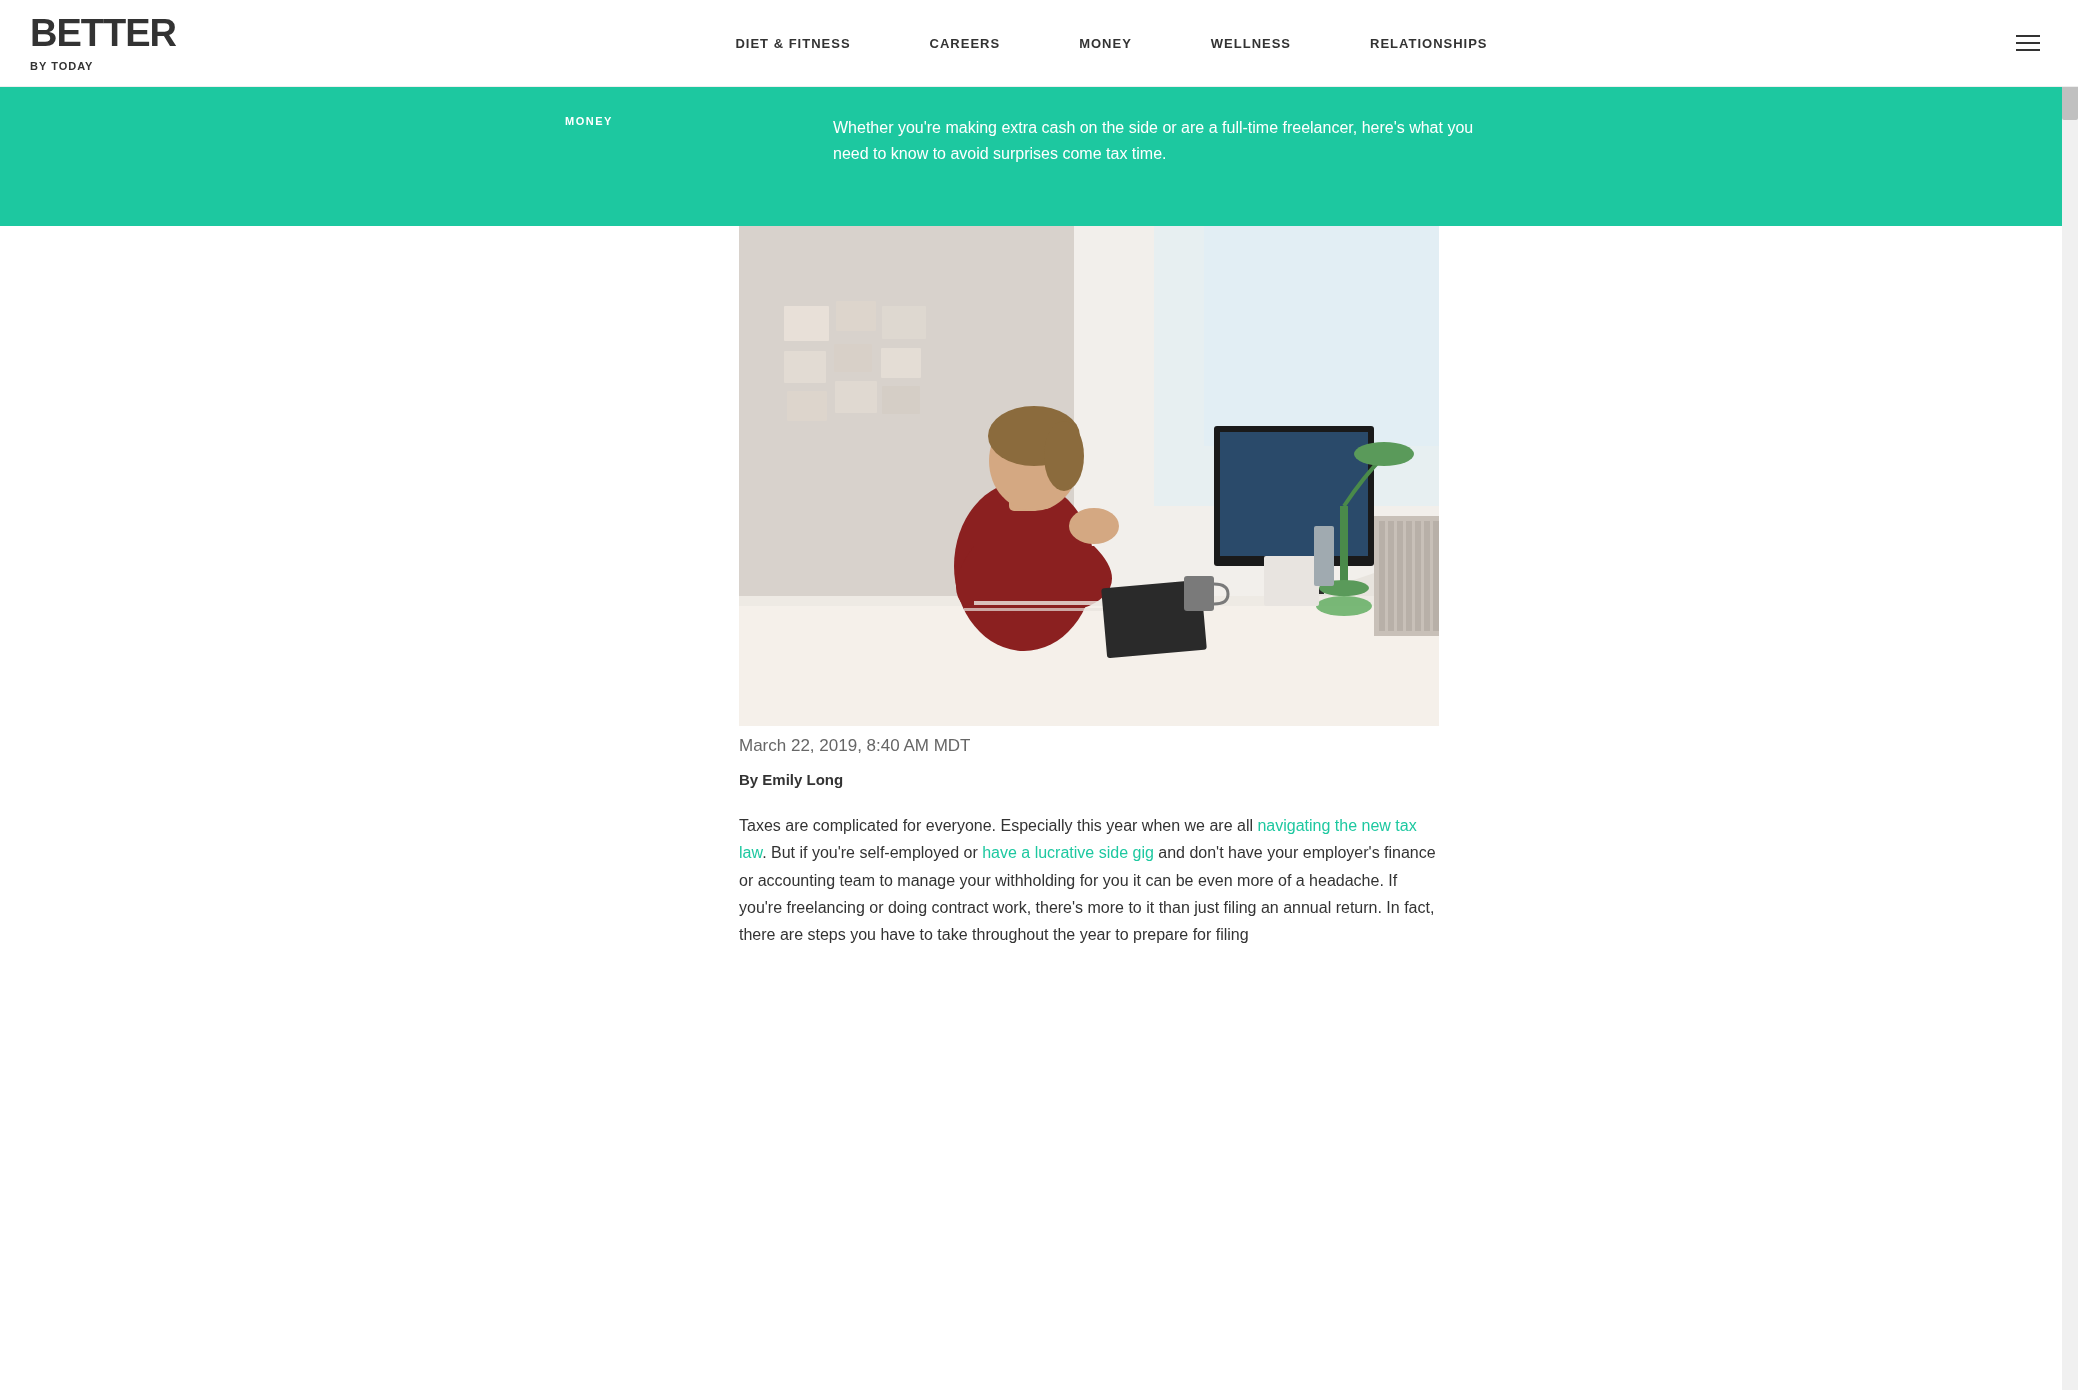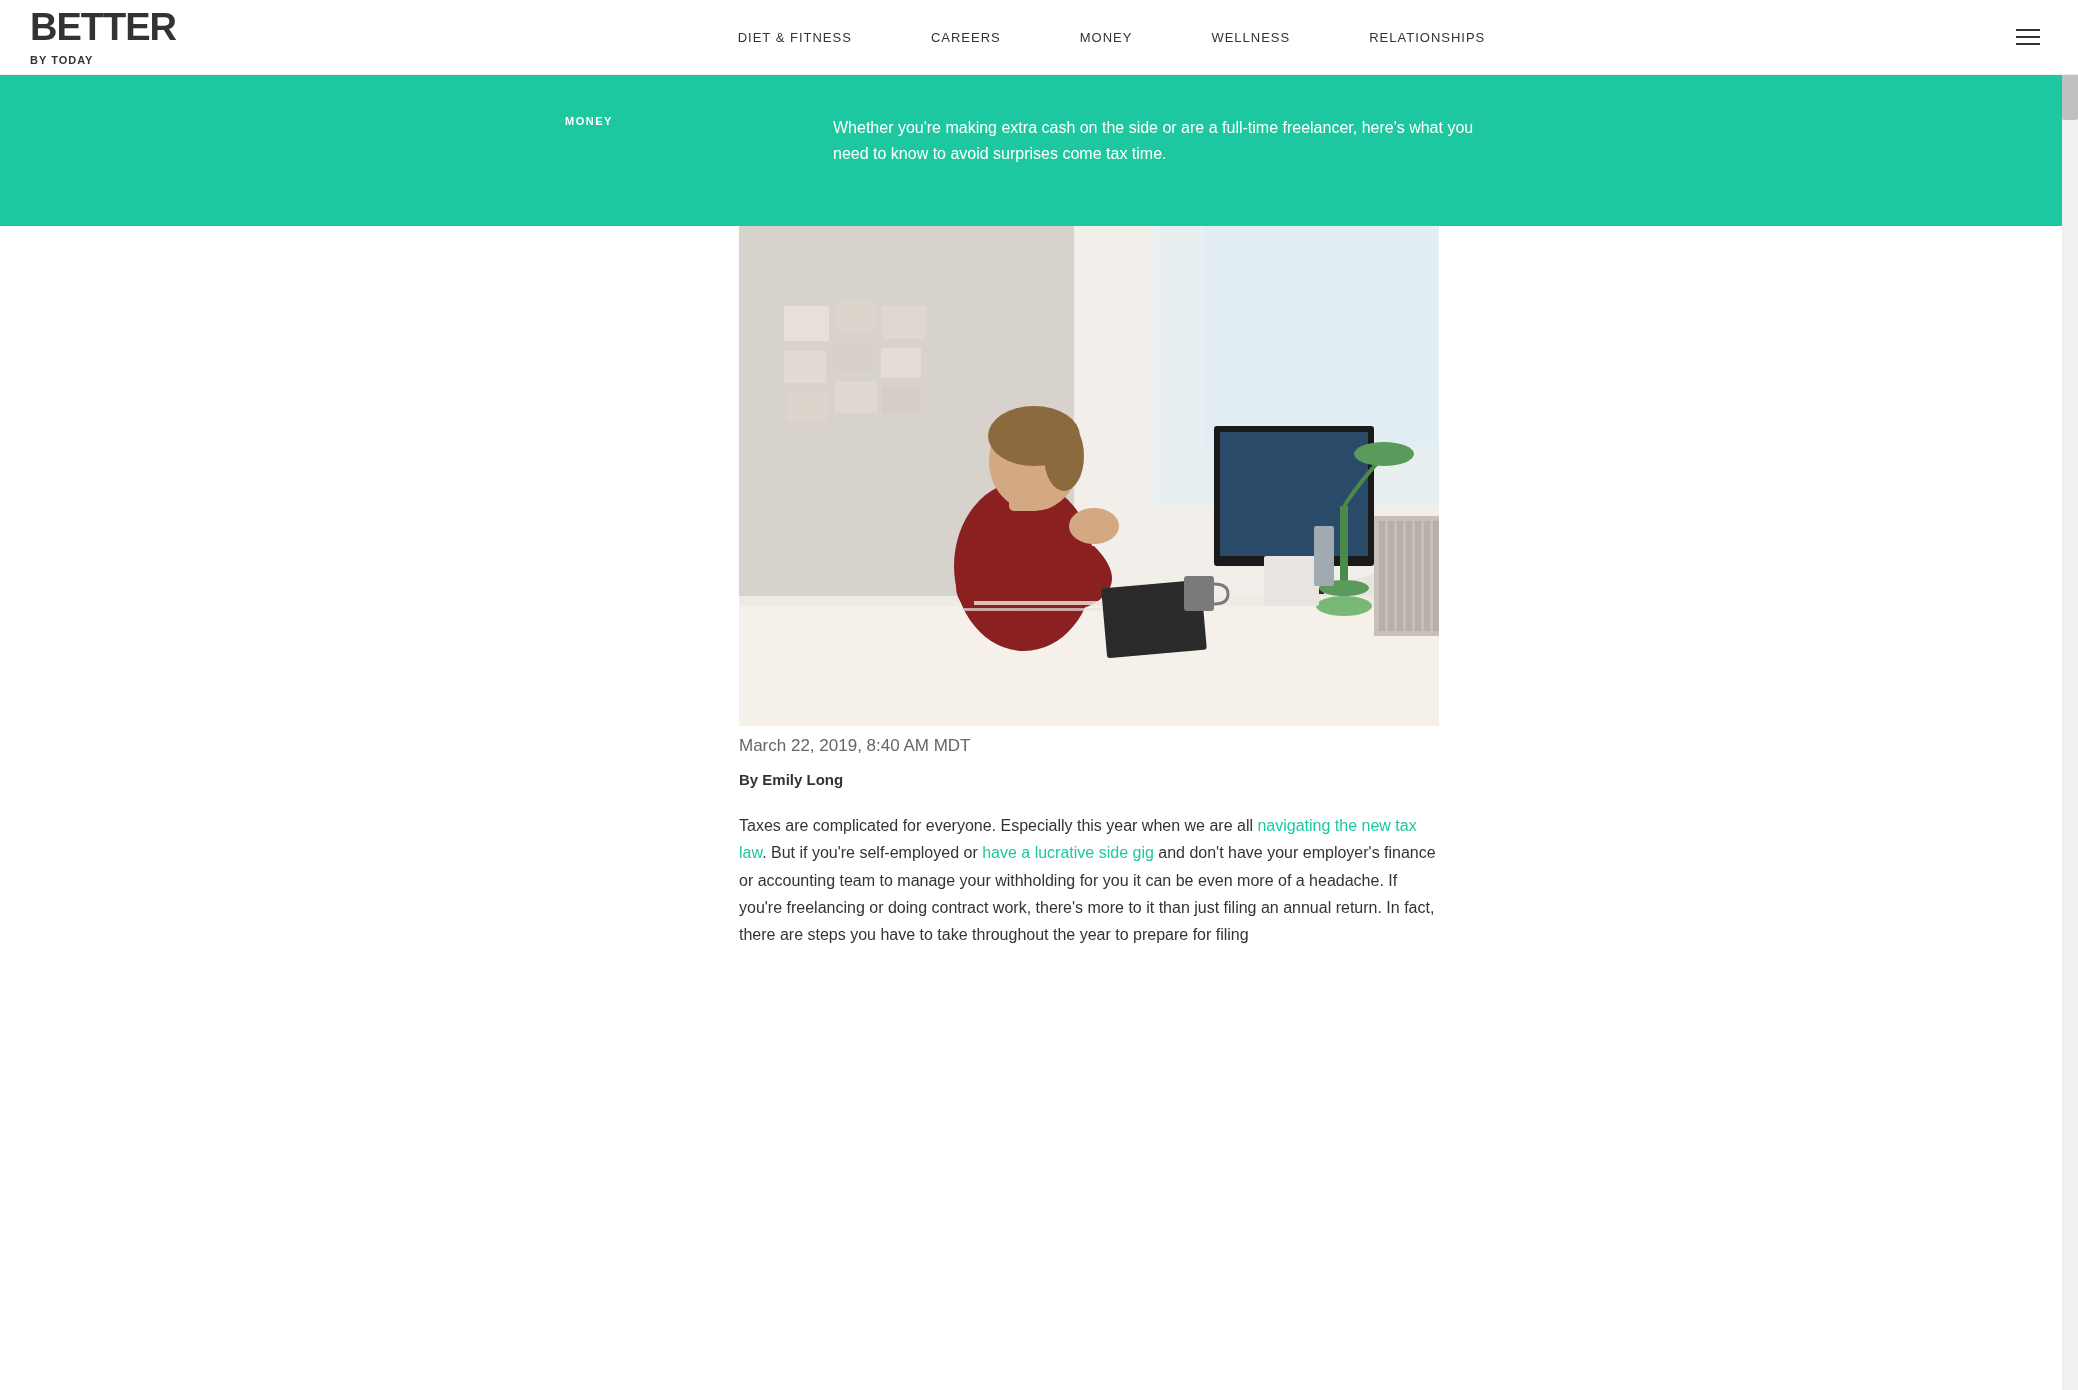--- a/index.html
+++ b/index.html
@@ -2,21 +2,21 @@
 <html><head>
   <meta charset="utf-8">
   <style>
     * { margin: 0; padding: 0; box-sizing: border-box; }
     body { font-family: 'Arial', sans-serif; background: #fff; color: #333; }
 
     
     .header {
       position: fixed;
       top: 0; left: 0; right: 0;
-      height: 75px;
+      height: 87px;
       background: #fff;
       display: flex;
       align-items: center;
       justify-content: space-between;
       padding: 0 30px;
       z-index: 100;
       border-bottom: 1px solid #eee;
     }
     .logo {
       display: flex;
@@ -46,21 +46,21 @@
       display: flex;
       align-items: center;
     }
     .nav {
       display: flex;
       align-items: center;
       gap: 40px;
     }
     .nav-item {
       font-size: 13px;
-      font-weight: 400;
+      font-weight: 700;
       letter-spacing: 1px;
       text-transform: uppercase;
       color: #333;
       cursor: pointer;
       text-decoration: none;
       padding-left: 39px;
     }
     .hamburger {
       display: flex;
       flex-direction: column;

